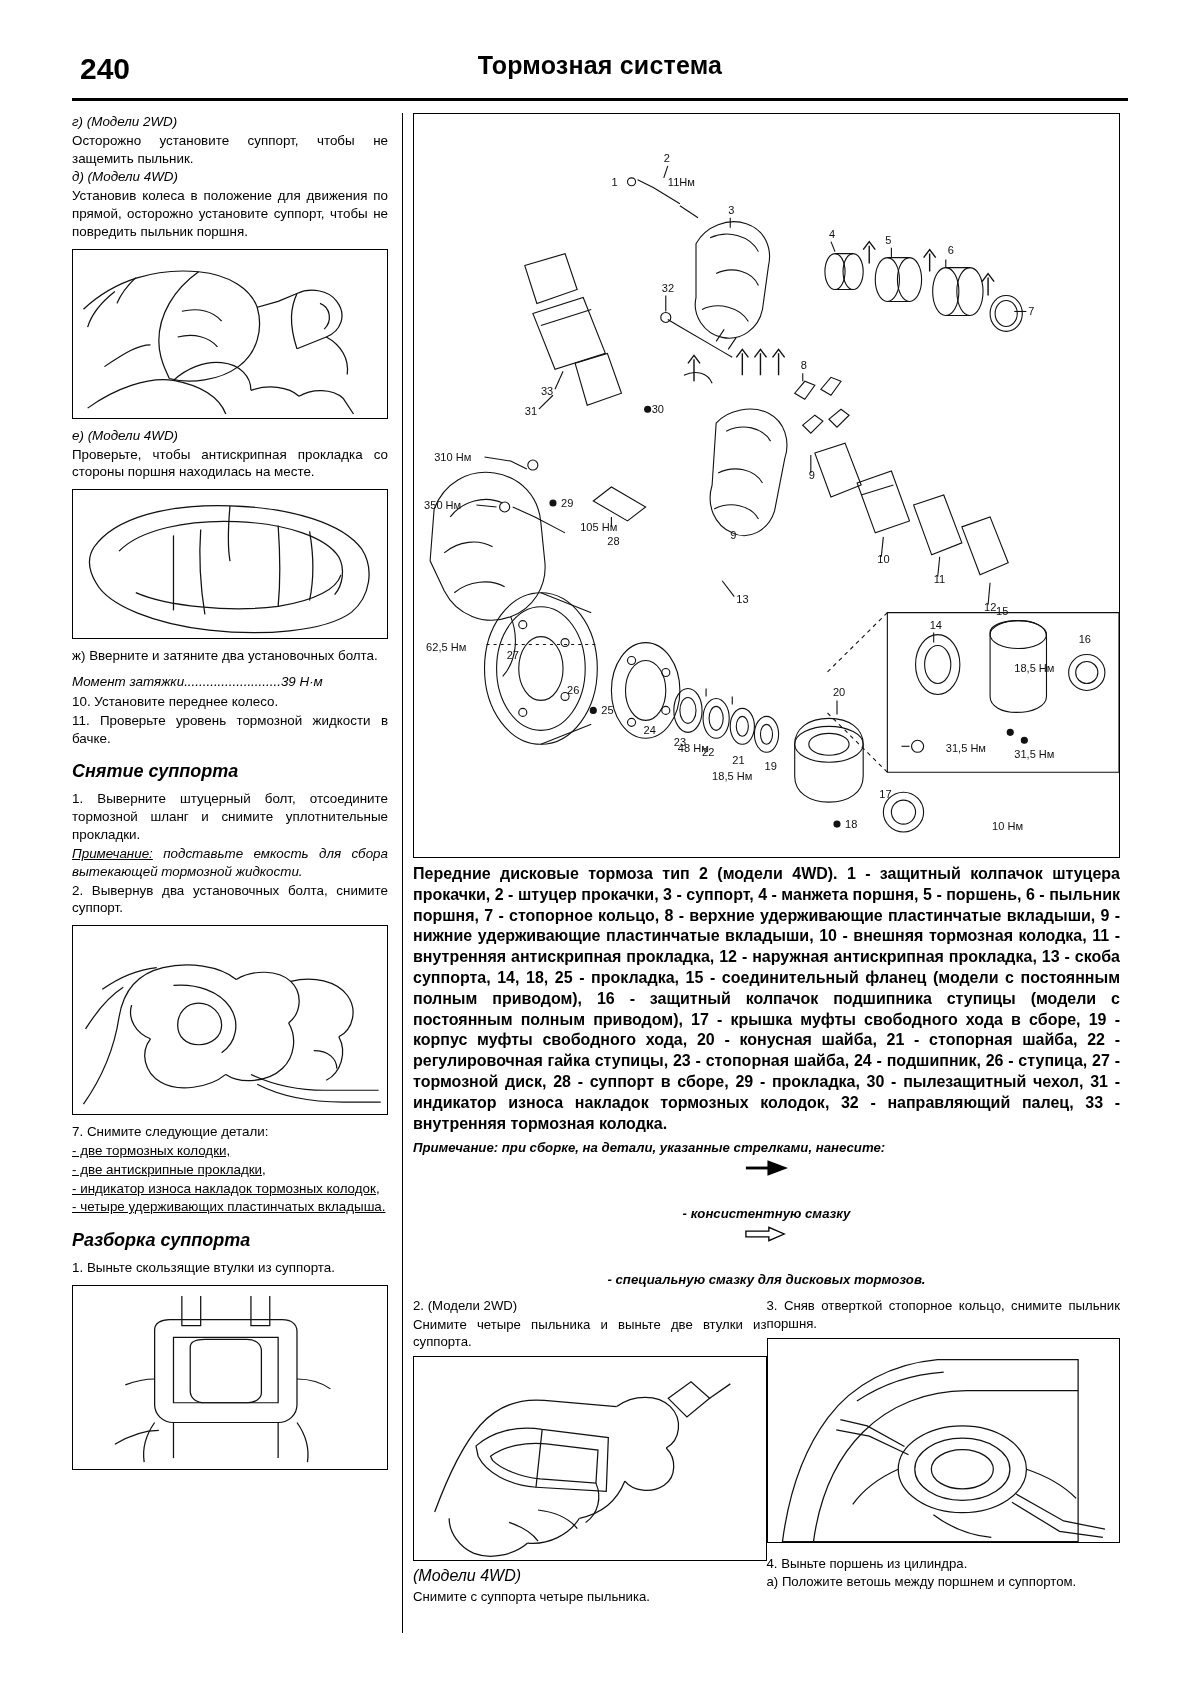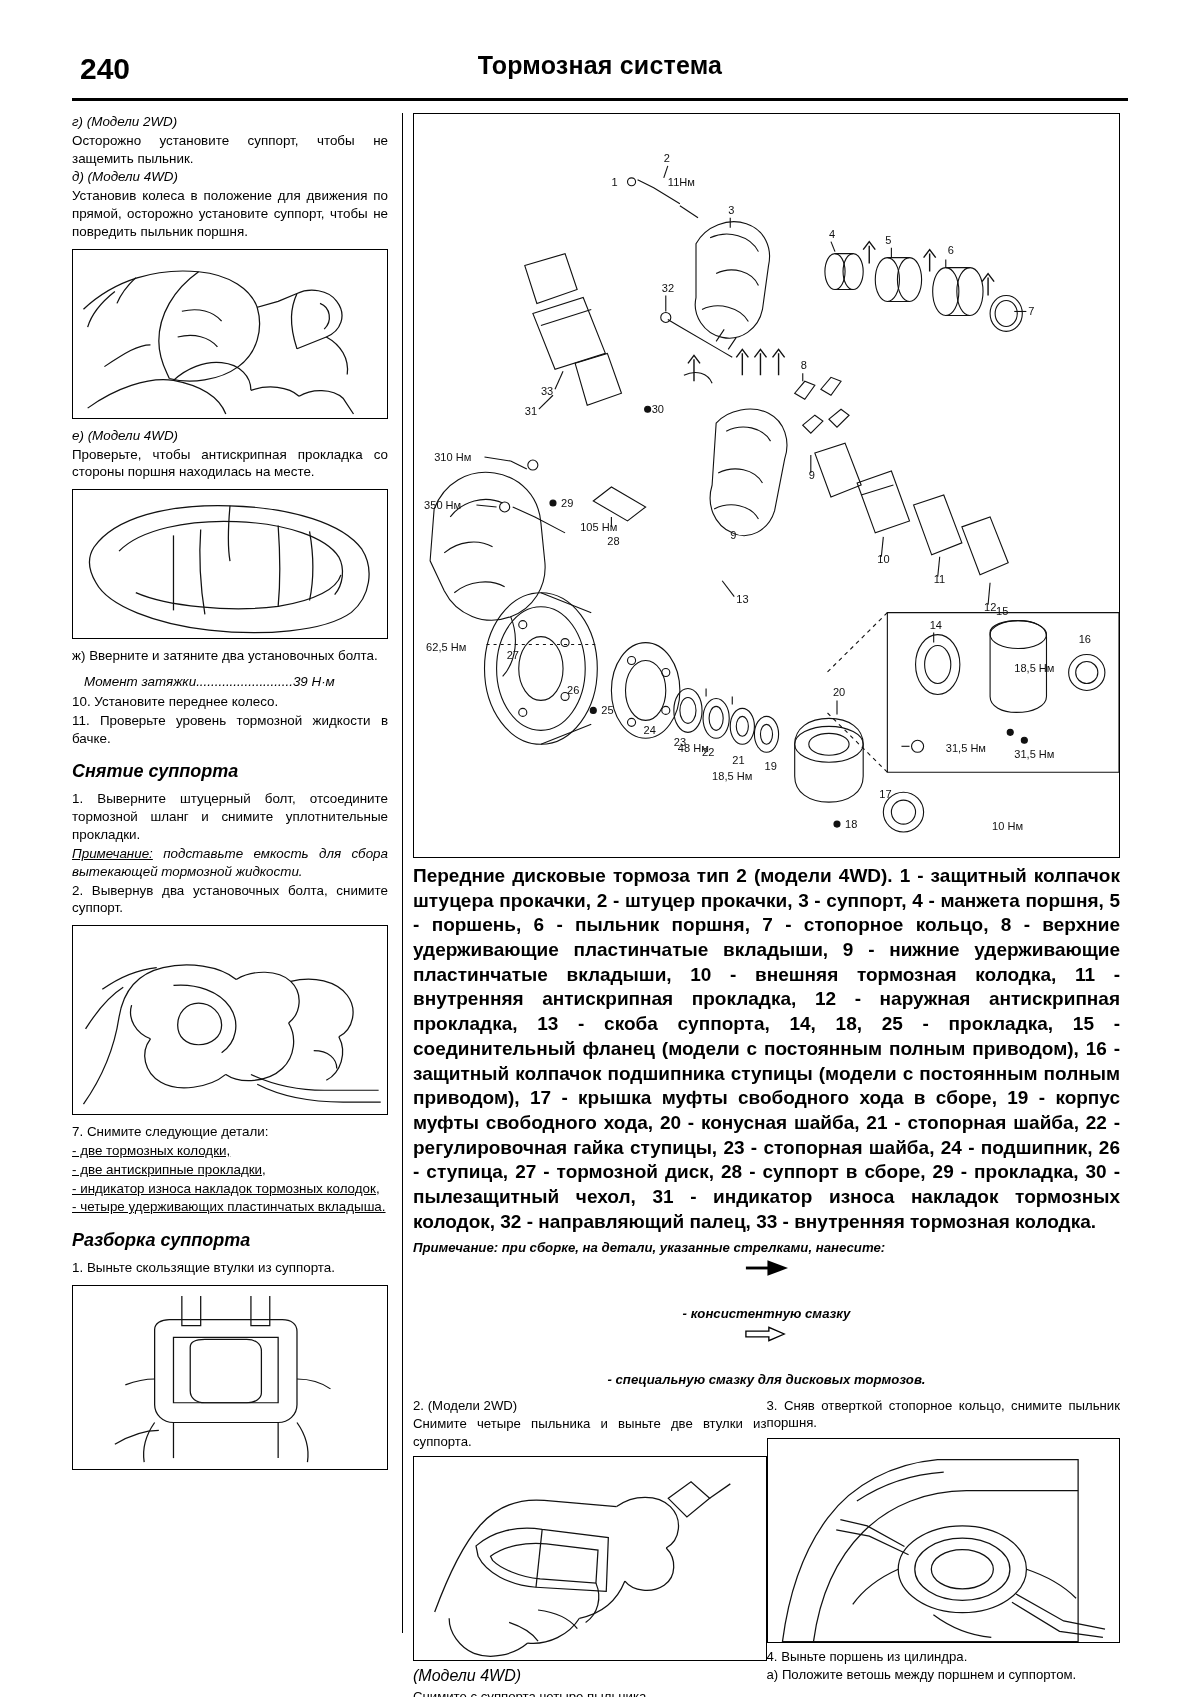--- a/index.html
+++ b/index.html
@@ -65,31 +65,31 @@
     border:1.6px solid #000;
     background:#fff;
     margin:8px 0 8px 0;
     position:relative;
     overflow:hidden;
   }
   .photo svg { display:block; width:100%; height:100%; }
   .dots { letter-spacing:0px; }
   .moment {
     font-style:italic;
-    margin:8px 0 2px 12px;
+    margin:8px 0 2px 0;
   }
   
   .diagram-box {
     border:1.6px solid #000;
     height:745px;
     position:relative;
     overflow:hidden;
   }
   .caption {
-    font-size:19px;
+    font-size:16px;
     line-height:1.3;
     text-align:justify;
     margin-top:6px;
     font-weight:bold;
   }
   .note-line {
     font-style:italic; font-weight:bold;
     margin-top:6px; font-size:13.2px;
   }
   .legend-row {
@@ -536,21 +536,21 @@
                 <path d="M250 126 C 268 132, 286 142, 298 154"></path>
                 <path d="M132 104 L 96 84 L 70 78"></path>
                 <path d="M136 112 L 98 94 L 66 88"></path>
                 <path d="M240 150 L 286 176 L 326 184"></path>
                 <path d="M236 158 L 282 186 L 324 192"></path>
                 <path d="M160 170 C 176 182, 196 190, 216 192"></path>
                 <path d="M86 60 C 110 44, 140 34, 170 32"></path>
               </g>
             </svg>
           </div>
-          <p class="para" style="margin-top:5px;">4. Выньте поршень из цилиндра.</p>
+          <p class="para" style="margin-top:12px;">4. Выньте поршень из цилиндра.</p>
           <p class="para">а) Положите ветошь между поршнем и суппортом.</p>
         </div>
 
       </div>
 
     </div>
   </div>
 </div>
 
 </body></html>

